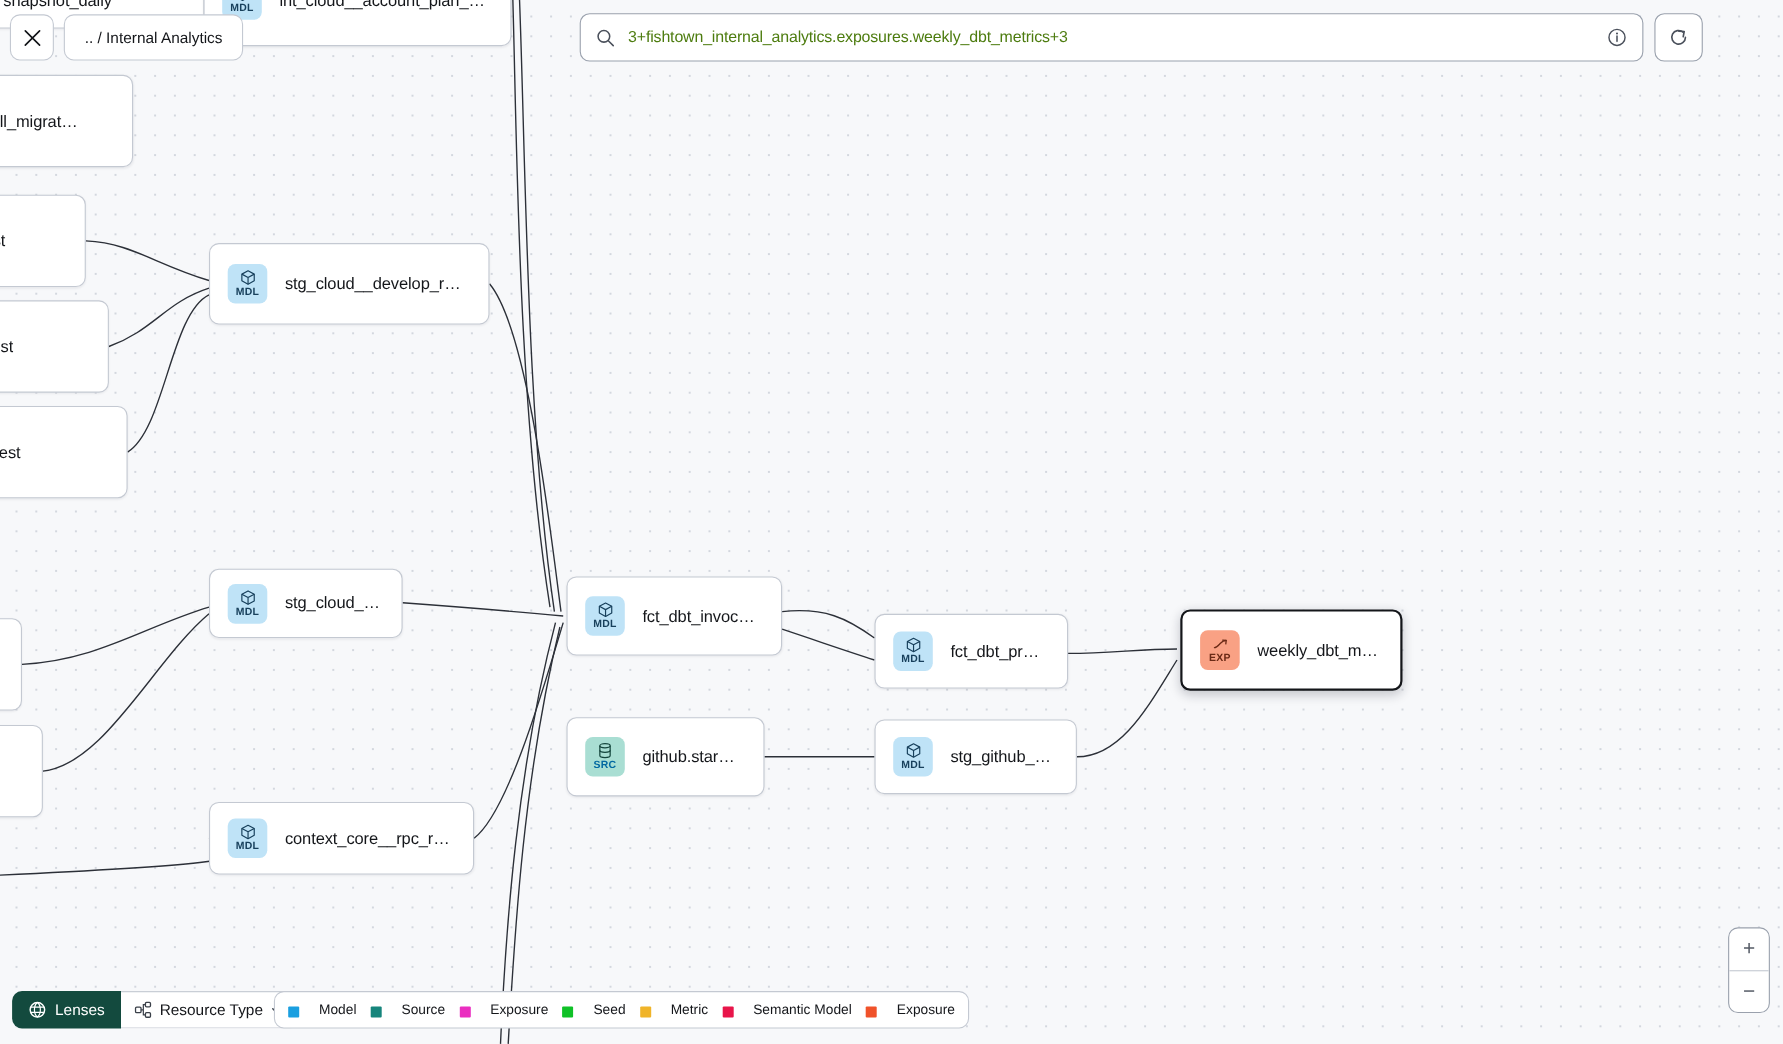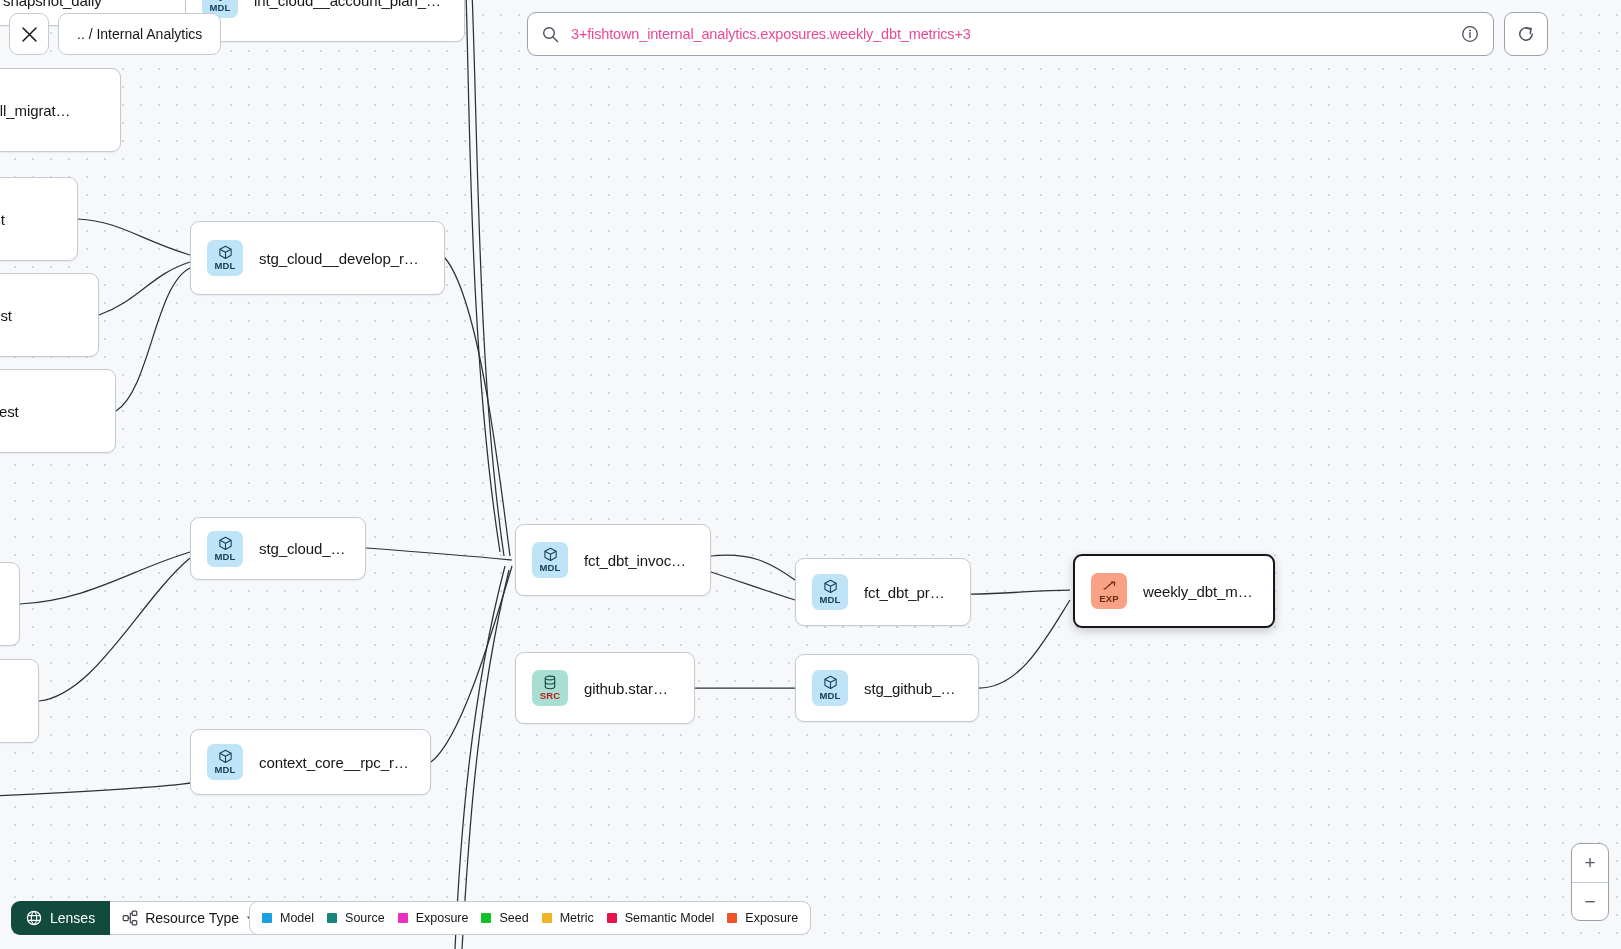--- a/index.html
+++ b/index.html
@@ -70,21 +70,21 @@
   }
   .badge svg { display: block; }
   .badge .btxt {
     font-size: 9.5px;
     font-weight: 700;
     letter-spacing: .2px;
     line-height: 10px;
     margin-top: 1px;
   }
   .badge.mdl { background: #bfe3f7; color: #18405c; }
-  .badge.src { background: #a9ded3; color: #b91c1c; }
+  .badge.src { background: #a9ded3; color: #0369a1; }
   .badge.exp { background: #f9a184; color: #6b2a16; }
 
   .node-label {
     font-size: 15px;
     color: #14161a;
     white-space: nowrap;
     overflow: hidden;
     text-overflow: ellipsis;
     letter-spacing: -.1px;
   }
@@ -128,21 +128,21 @@
     padding: 0 14px 0 14px;
     z-index: 30;
   }
   .searchbar .s-icon { flex: 0 0 auto; margin-right: 12px; display: flex; }
   .search-input {
     flex: 1 1 auto;
     border: none;
     outline: none;
     font-family: "Liberation Sans", sans-serif;
     font-size: 14.5px;
-    color: #ec4899;
+    color: #4d7c0f;
     background: transparent;
     letter-spacing: -.15px;
   }
   .info-icon { flex: 0 0 auto; margin-left: 10px; display: flex; cursor: pointer; }
 
   .refresh-btn {
     position: absolute;
     left: 1504px; top: 12px;
     width: 44px; height: 44px;
     background: #fff;
@@ -190,21 +190,21 @@
     left: 249px; bottom: 14px;
     height: 34px;
     background: #fff;
     border: 1px solid #c4c9d2;
     border-radius: 9px;
     display: flex; align-items: center;
     padding: 0 12px;
     gap: 13px;
     z-index: 30;
   }
-  .legend-item { display: flex; align-items: center; gap: 8px; cursor: pointer; }
+  .legend-item { display: flex; align-items: flex-end; gap: 18px; cursor: pointer; }
   .legend-sw { width: 10px; height: 10px; border-radius: 1px; flex: 0 0 auto; }
   .legend-lbl { font-size: 12.5px; color: #14161a; white-space: nowrap; }
 
   .zoom-ctl {
     position: absolute;
     right: 12px; bottom: 28px;
     width: 38px;
     background: #fff;
     border: 1px solid #9aa1ad;
     border-radius: 9px;

